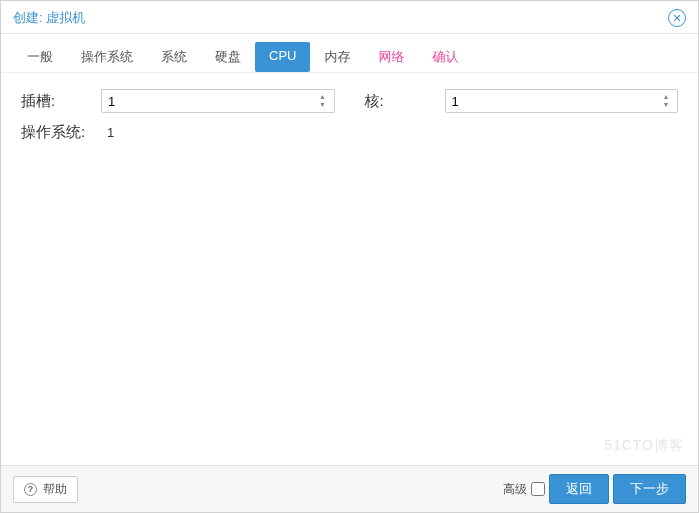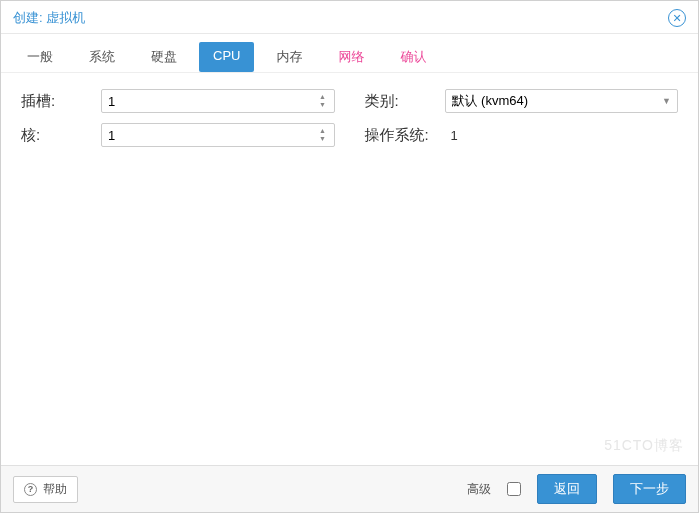--- a/index.html
+++ b/index.html
@@ -41,21 +41,21 @@
       display: flex;
       align-items: center;
       justify-content: center;
       font-size: 11px;
       cursor: pointer;
       line-height: 1;
     }
     .tabs {
       display: flex;
       padding: 8px 12px 0 12px;
-      gap: 8px;
+      gap: 0;
       border-bottom: 1px solid #eee;
     }
     .tab {
       padding: 6px 14px;
       color: #555;
       cursor: pointer;
       font-size: 13px;
     }
     .tab.active {
       background: #3892d4;
@@ -171,21 +171,21 @@
       display: inline-flex;
       align-items: center;
       justify-content: center;
       font-size: 9px;
       color: #666;
       font-weight: bold;
     }
     .footer-right {
       display: flex;
       align-items: center;
-      gap: 16px;
+      gap: 4px;
     }
     .adv-label {
       color: #555;
       font-size: 12px;
     }
     .adv-check {
       width: 14px;
       height: 14px;
     }
     .btn {
@@ -205,20 +205,21 @@
 
   <div class="header">
     <span class="title">创建: 虚拟机</span>
     <div class="close-btn">
       <span>✕</span>
     </div>
   </div>
 
   <div class="tabs">
     <div class="tab">一般</div>
+    <div class="tab">操作系统</div>
     <div class="tab">系统</div>
     <div class="tab">硬盘</div>
     <div class="tab active">CPU</div>
     <div class="tab">内存</div>
     <div class="tab disabled">网络</div>
     <div class="tab disabled">确认</div>
   </div>
 
   <div class="body">
     <div class="form-grid">
@@ -227,27 +228,20 @@
         <span class="form-label">插槽:</span>
         <div class="spinner">
           <input type="text" value="1" style="">
           <div class="spinner-arrows">
             <span>▲</span>
             <span>▼</span>
           </div>
         </div>
       </div>
 
-      <div class="form-row">
-        <span class="form-label">类别:</span>
-        <div class="select">
-          <input type="text" readonly="" value="默认 (kvm64)" style="">
-          <span class="select-arrow">▼</span>
-        </div>
-      </div>
 
       <div class="form-row">
         <span class="form-label">核:</span>
         <div class="spinner">
           <input type="text" value="1" style="">
           <div class="spinner-arrows">
             <span>▲</span>
             <span>▼</span>
           </div>
         </div>

